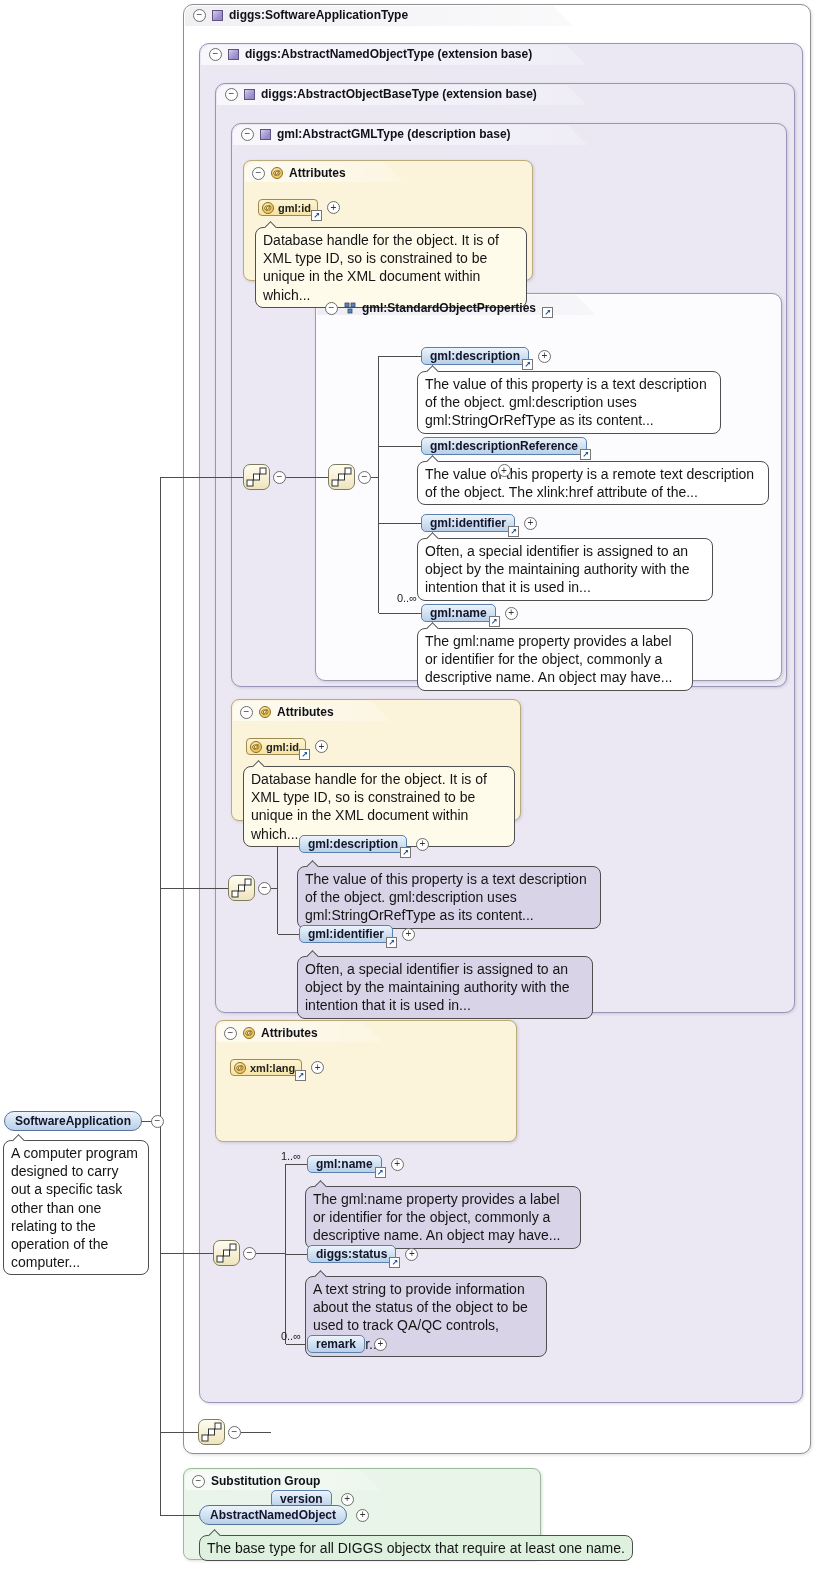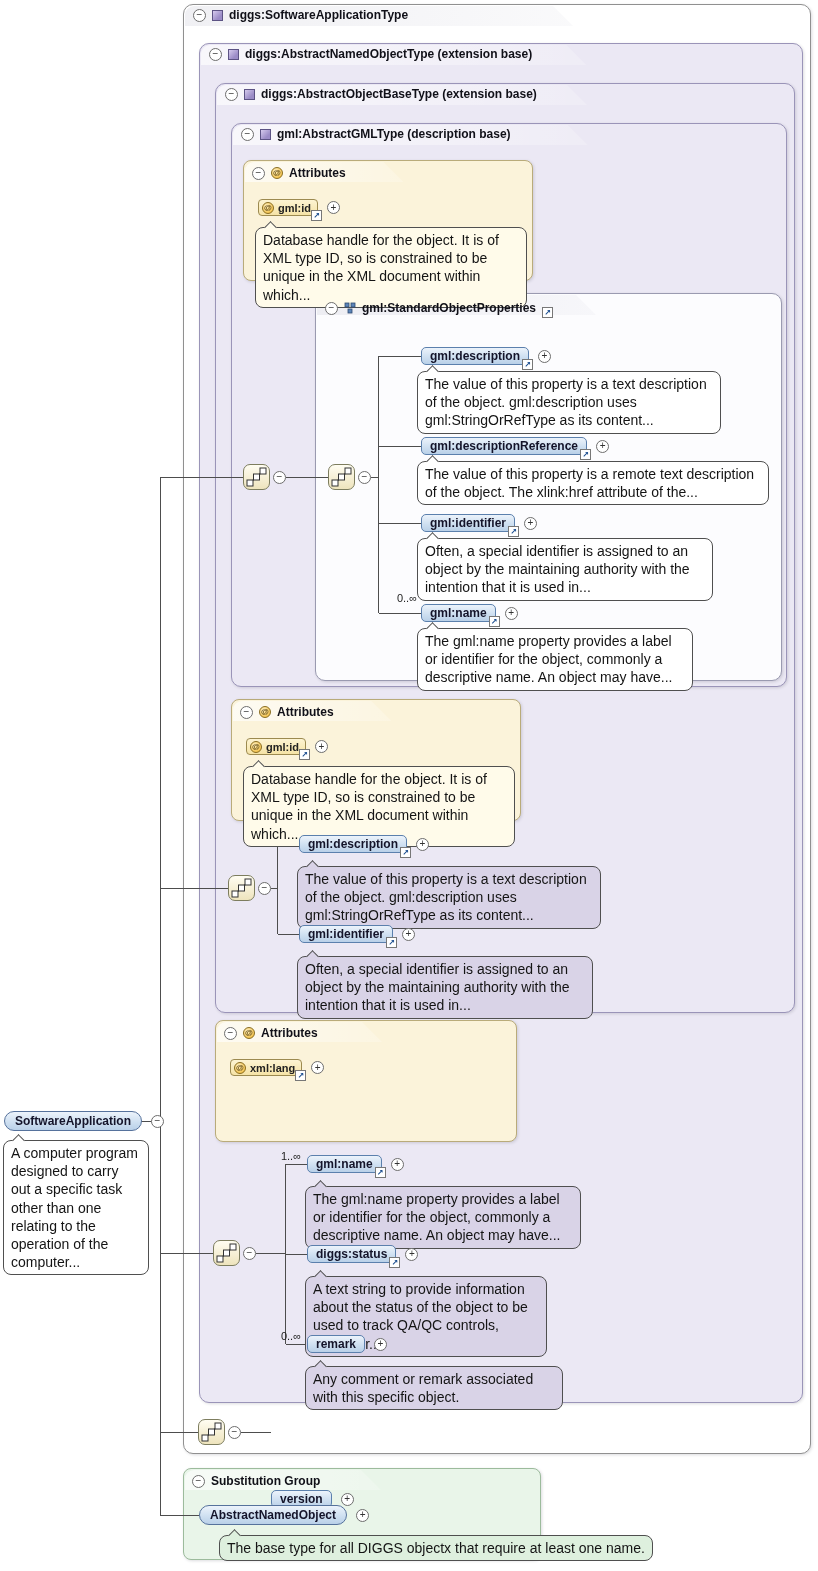--- a/index.html
+++ b/index.html
@@ -55,21 +55,21 @@
        height:17px;gap:4px;}
 
   
   .bubble{position:absolute;border:1px solid #4f4f4f;border-radius:8px;padding:3px 7px;
        font-size:14px;line-height:1.3;color:#141414;z-index:9;background:#ffffff;box-sizing:border-box;}
   .bubble::before{content:"";position:absolute;top:-5px;left:10px;width:8px;height:8px;
        background:inherit;border-left:1px solid #4f4f4f;border-top:1px solid #4f4f4f;
        transform:rotate(45deg);}
   .bubble.creamy{background:#fffbea;}
   .bubble.purple{background:#d9d3e7;}
-  .bubble.green{background:#def0de;margin-left:20px;}
+  .bubble.green{background:#def0de;}
   .bubble.nowrap{white-space:nowrap;}
 
   .card{position:absolute;font-size:11px;color:#222;z-index:10;text-align:right;width:34px;}
 
   
   .line{position:absolute;background:#4d4d4d;z-index:4;}
   .seqwrap{position:absolute;display:flex;align-items:center;gap:3px;z-index:11;}
 </style>
 </head>
 <body>
@@ -273,21 +273,21 @@
 
   <div class="chipwrap" style="left:421px;top:347px;">
     <span class="chip chip-blue">
       <span>gml:description</span>
       <span class="linkbox">↗</span>
     </span>
     <span class="plus">+</span>
   </div>
   <div class="bubble" style="left:417px;top:371px;width:304px;">The value of this property is a text description of the object. gml:description uses gml:StringOrRefType as its content...</div>
 
-  <div class="chipwrap" style="left:421px;top:437px;">
+  <div class="chipwrap" style="left:421px;top:437px;flex-direction:column;">
     <span class="chip chip-blue">
       <span>gml:descriptionReference</span>
       <span class="linkbox">↗</span>
     </span>
     <span class="plus">+</span>
   </div>
   <div class="bubble" style="left:417px;top:461px;width:352px;">The value of this property is a remote text description of the object. The xlink:href attribute of the...</div>
 
   <div class="chipwrap" style="left:421px;top:514px;">
     <span class="chip chip-blue">
@@ -364,21 +364,20 @@
   </div>
   <div class="bubble purple" style="left:305px;top:1276px;width:242px;">A text string to provide information about the status of the object to be used to track QA/QC controls, review or...</div>
 
   <div class="card" style="left:267px;top:1330px;">0..∞</div>
   <div class="chipwrap" style="left:307px;top:1335px;">
     <span class="chip chip-blue">
       <span>remark</span>
     </span>
     <span class="plus">+</span>
   </div>
-  <div class="bubble purple" style="left:305px;top:1366px;width:258px;">Any comment or remark associated with this specific object.</div>
 
   <div class="chipwrap" style="left:271px;top:1490px;">
     <span class="chip chip-blue">
       <span>version</span>
     </span>
     <span class="plus">+</span>
   </div>
 
   <div class="chipwrap" style="left:4px;top:1111px;">
     <span class="chip chip-el">

